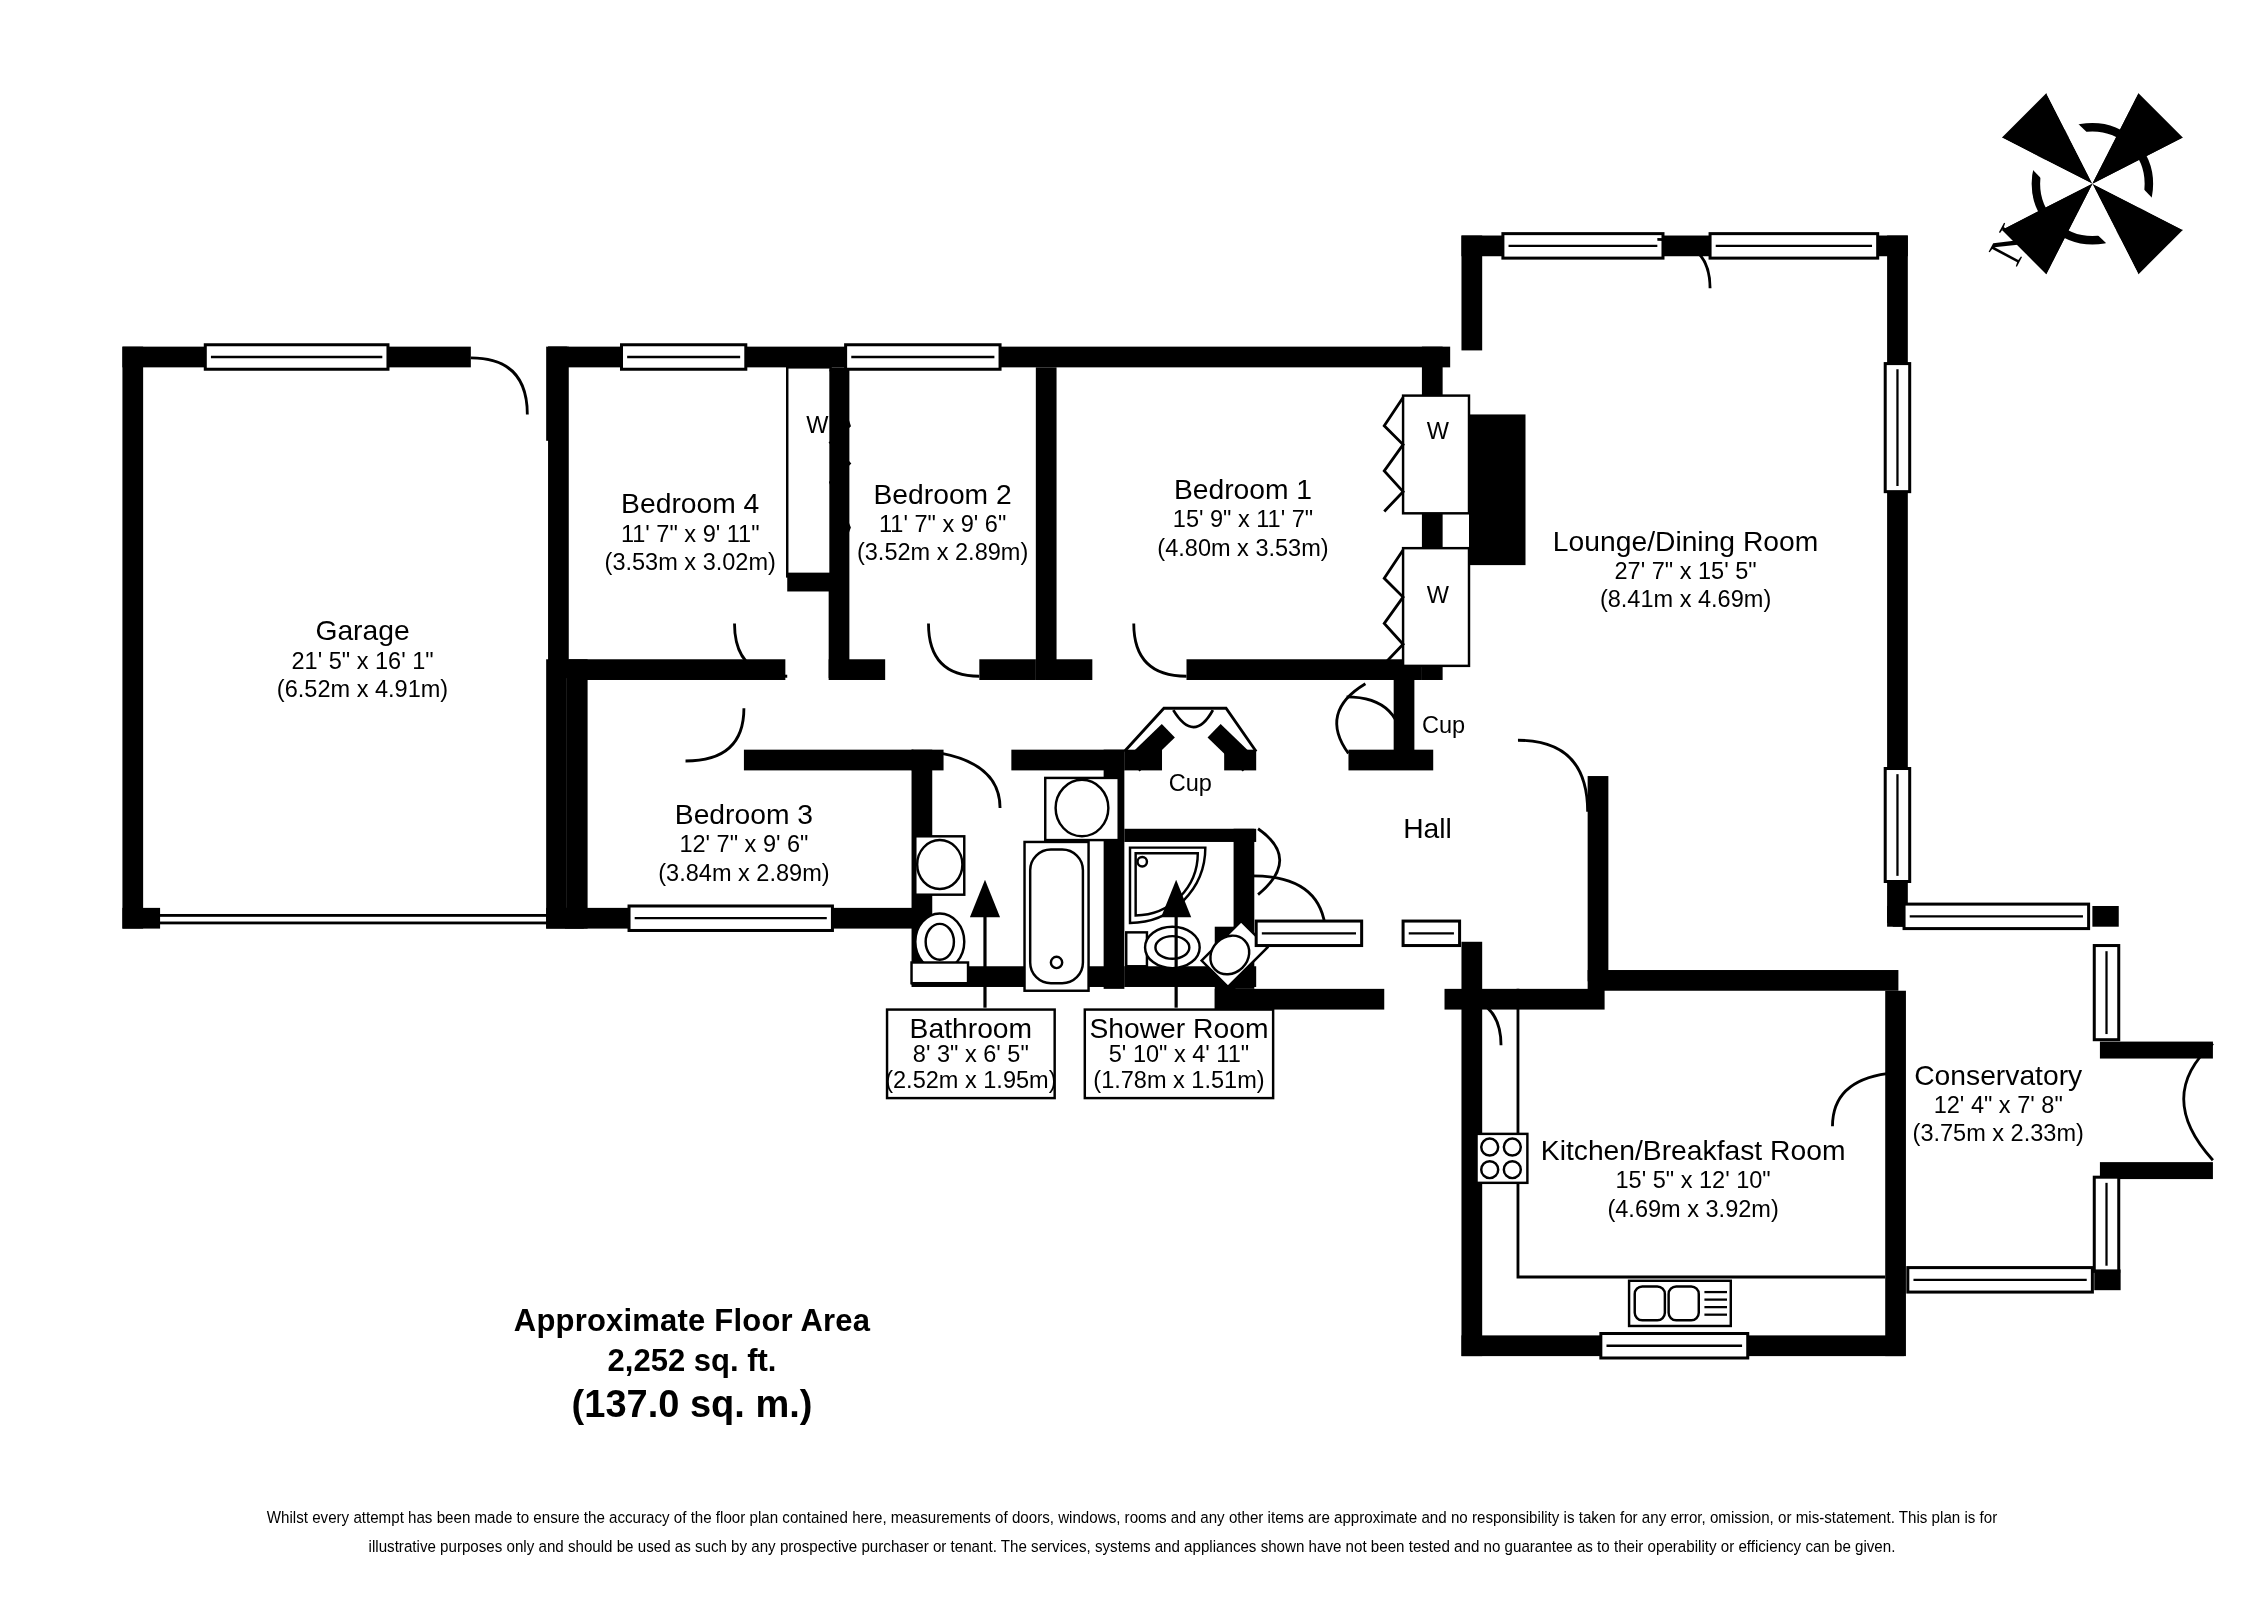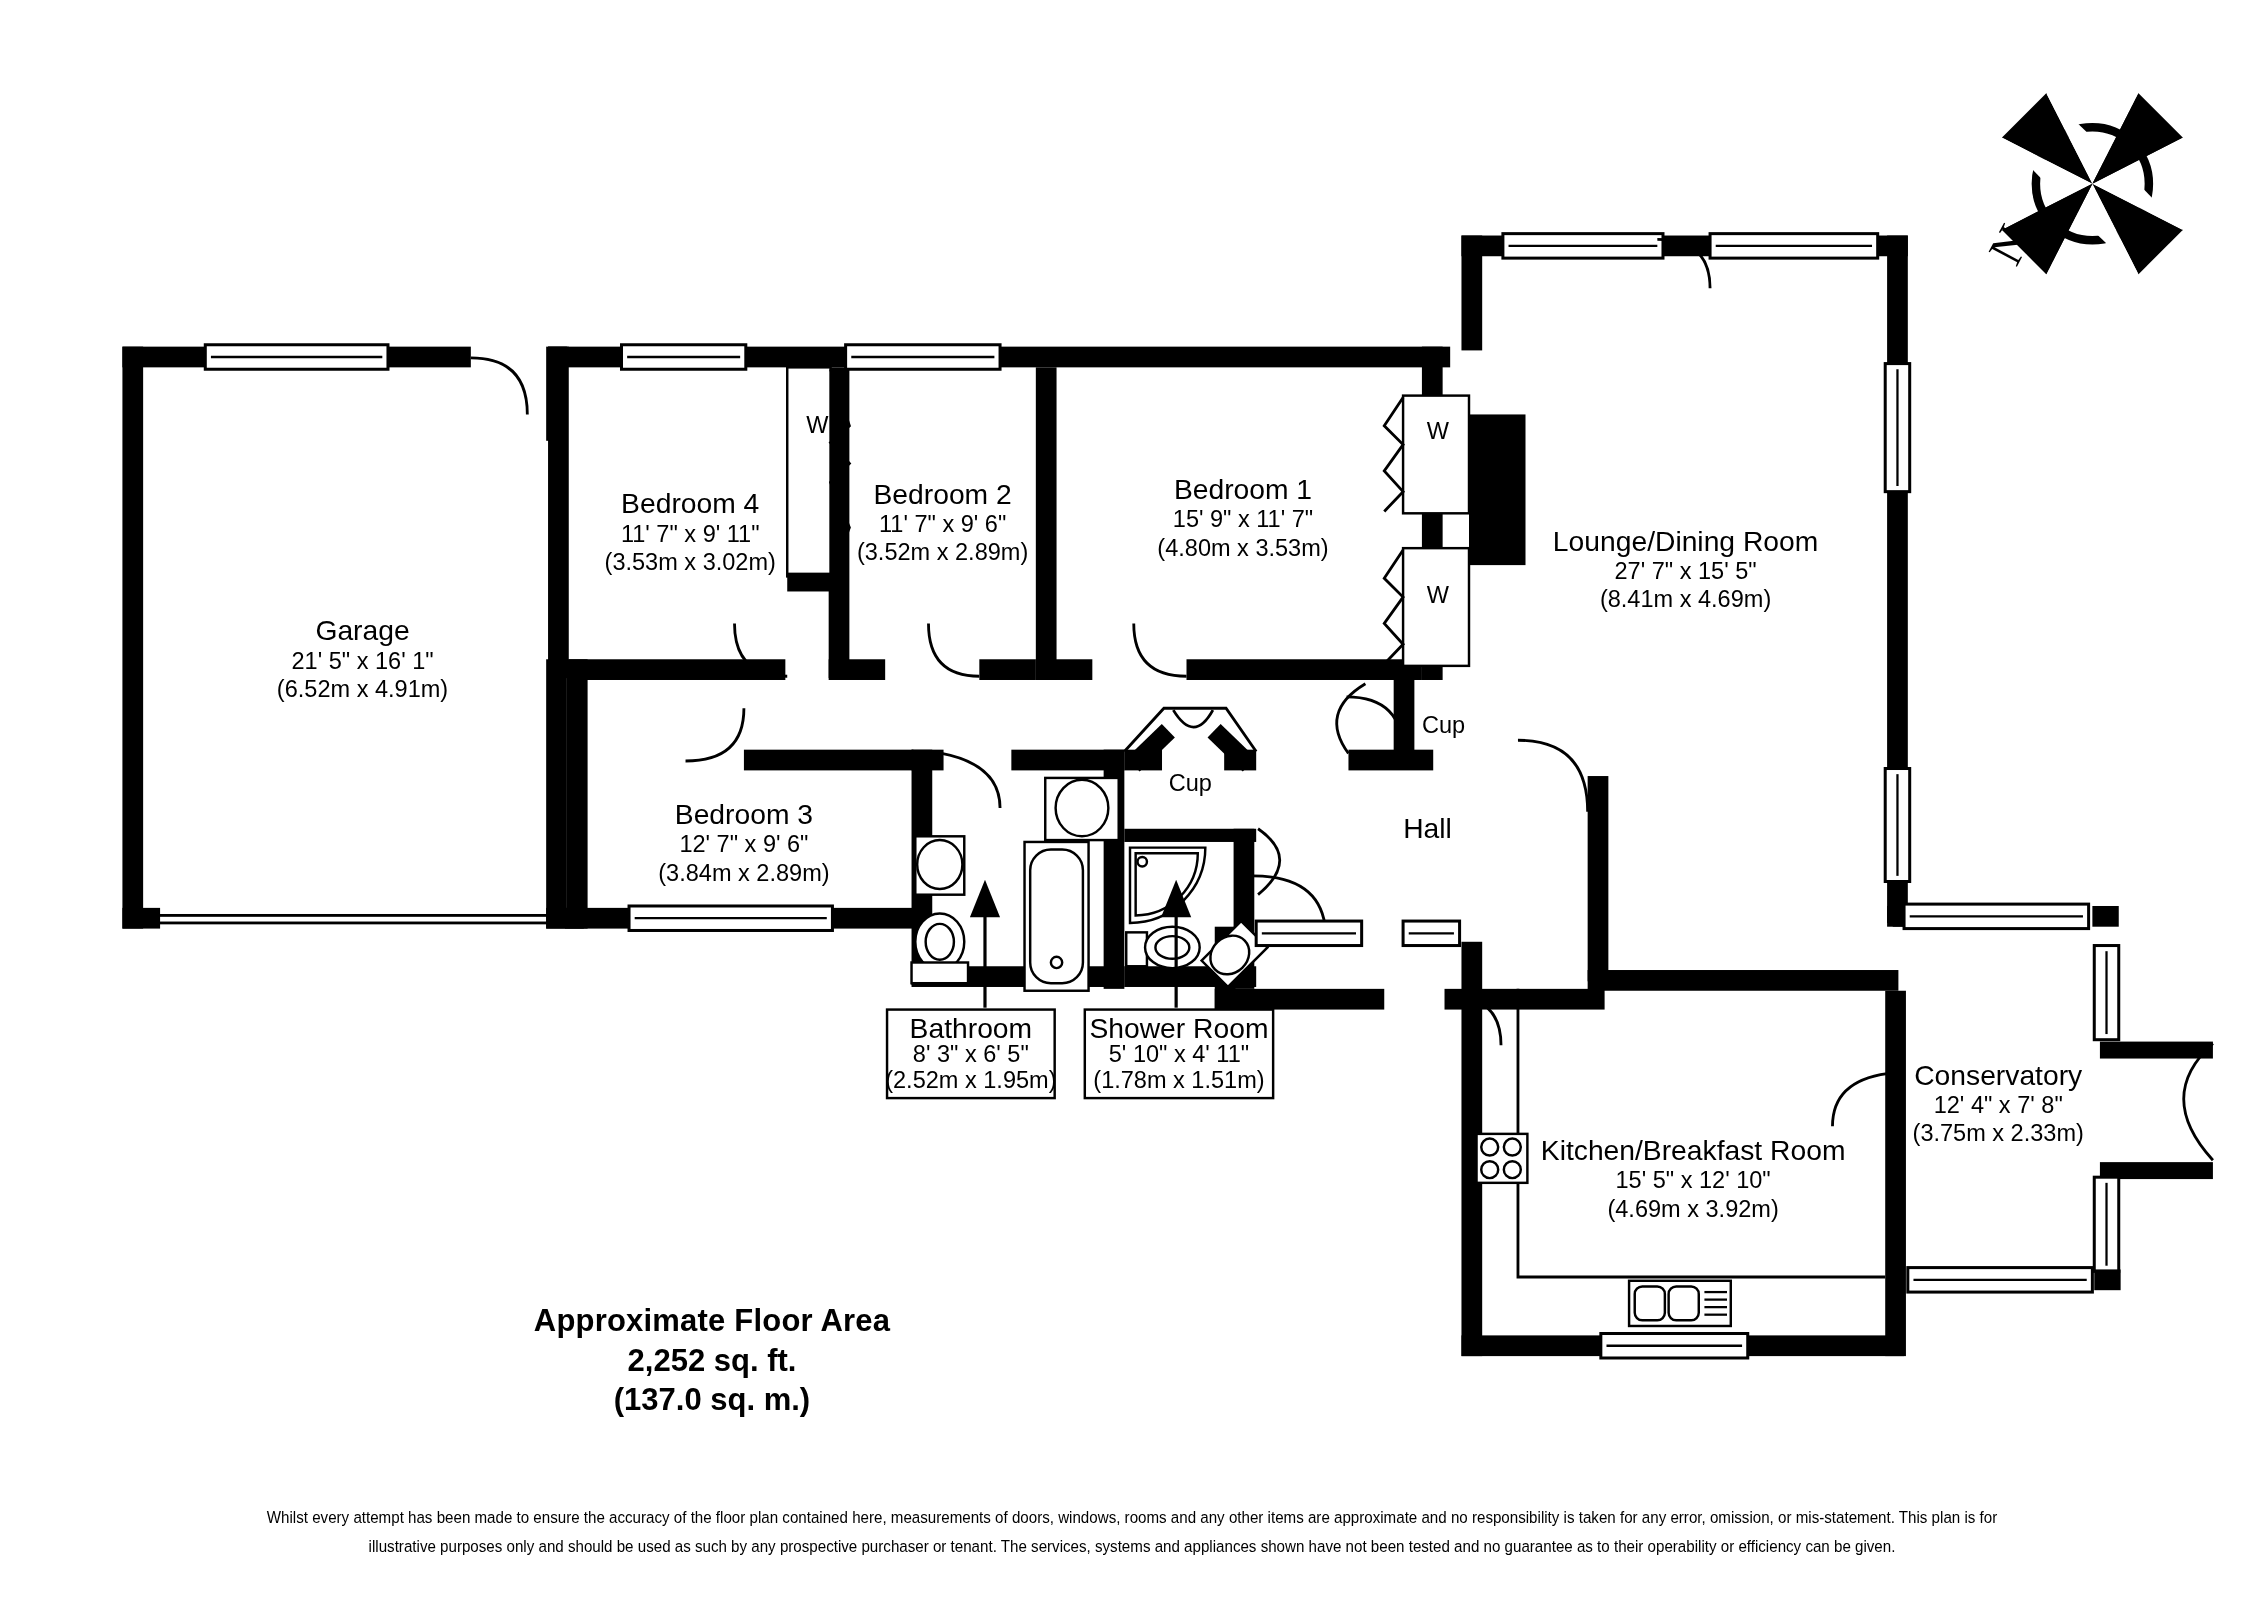--- a/index.html
+++ b/index.html
@@ -43,33 +43,32 @@
   .sm-label { font-size: 25px; text-anchor: middle; }
   .w-label  { font-size: 25px; text-anchor: middle; }
 
   .area-block {
     position: absolute;
     left: 0;
     top: 1301px;
     width: 1384px;
     text-align: center;
     line-height: 1.28;
-    padding-left: 20px;
   }
   .area-title {
     font-size: 31px;
     font-weight: bold;
     letter-spacing: 0.2px;
   }
   .area-ft {
     font-size: 31px;
     font-weight: bold;
   }
   .area-m {
-    font-size: 31px;
+    font-size: 38px;
     font-weight: bold;
   }
   .disclaimer {
     position: absolute;
     left: 56px;
     top: 1503px;
     width: 2152px;
     text-align: center;
     font-size: 17.4px;
     line-height: 1.65;

